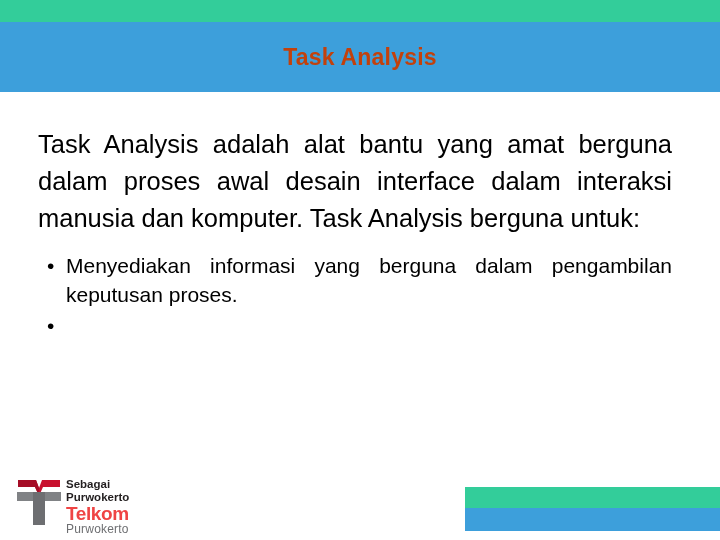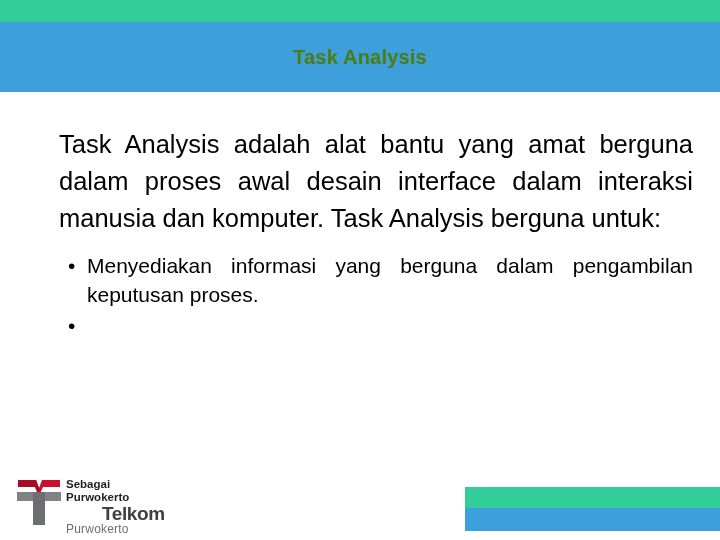--- a/index.html
+++ b/index.html
@@ -41,34 +41,33 @@
   }
   .header-title {
     position: absolute;
     left: 0;
     top: 22px;
     width: 720px;
     height: 70px;
     display: flex;
     align-items: center;
     justify-content: center;
-    color: #4d7c0f;
-    font-size: 20px;
+    color: #c2410c;
+    font-size: 23px;
     font-weight: bold;
     letter-spacing: 0.2px;
     font-family: "Liberation Sans", sans-serif;
   }
 
   
   .content {
     position: absolute;
     left: 38px;
     top: 126px;
     width: 634px;
-    margin-left: 21px;
   }
   .para {
     margin: 0;
     text-align: justify;
     text-justify: inter-word;
     font-size: 25.5px;
     line-height: 37px;
     color: #000000;
     font-family: "Liberation Sans", sans-serif;
   }
@@ -126,24 +125,23 @@
     font-size: 11.5px;
     font-weight: bold;
     color: #231f20;
     line-height: 13px;
     letter-spacing: 0px;
   }
   .logo-line3 {
     font-family: "Liberation Sans", sans-serif;
     font-size: 19px;
     font-weight: bold;
-    color: #404040;
+    color: #ef4444;
     line-height: 20px;
     letter-spacing: -0.4px;
-    margin-left: 36px;
   }
   .logo-line4 {
     font-family: "Liberation Sans", sans-serif;
     font-size: 12px;
     font-weight: normal;
     color: #6d6e71;
     line-height: 11px;
     letter-spacing: 0.2px;
   }
 

